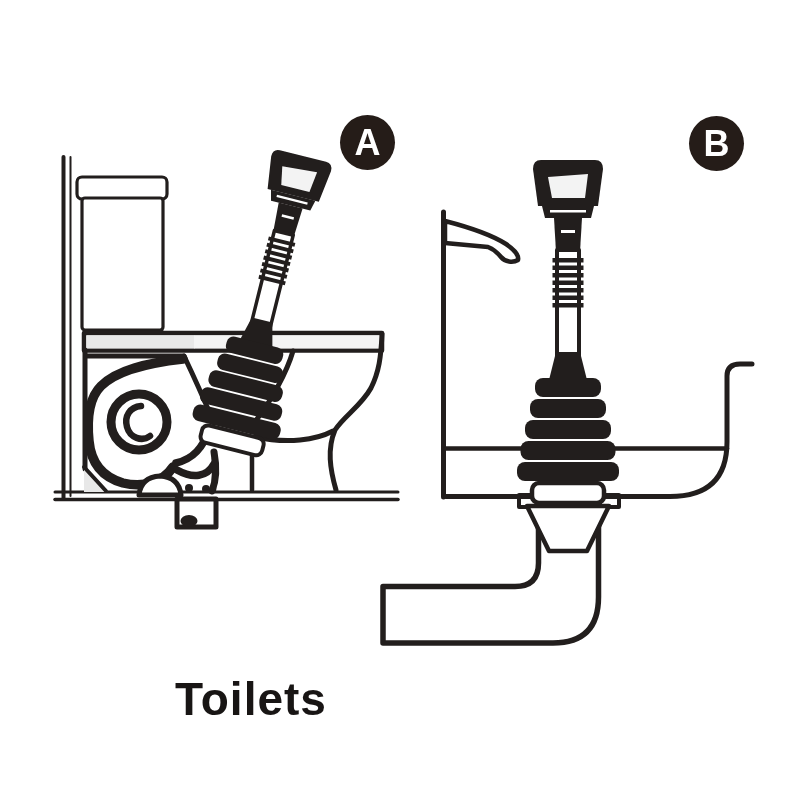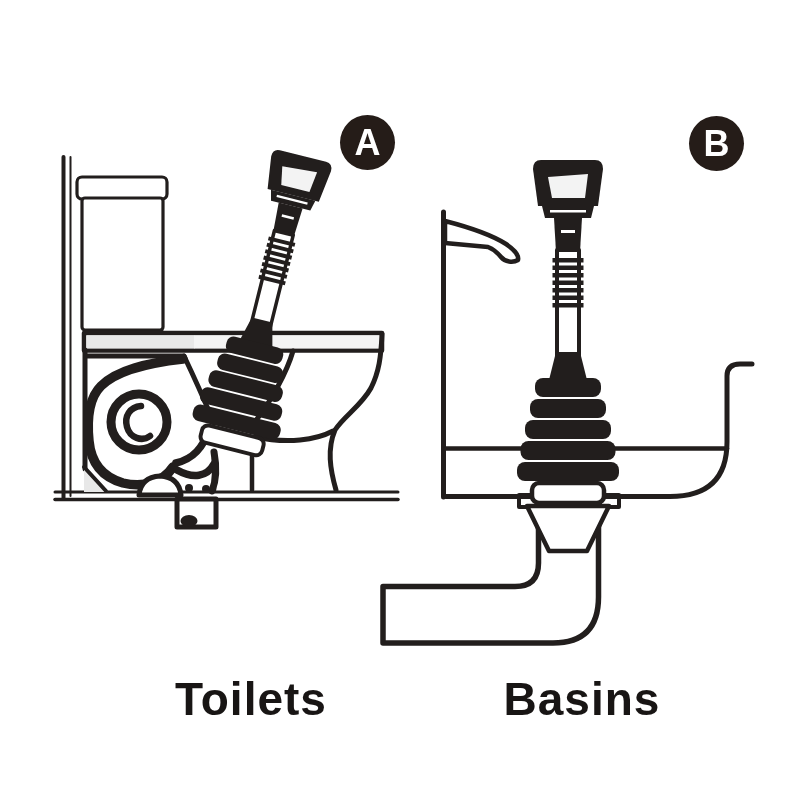--- a/index.html
+++ b/index.html
@@ -147,14 +147,13 @@
   </svg>
 
   <div class="badge" id="badge-a">
     <span>A</span>
   </div>
   <div class="badge" id="badge-b">
     <span>B</span>
   </div>
 
   <div class="caption" id="caption-toilets">Toilets</div>
-  <div class="caption" id="caption-basins">Basins</div>
 </div>
 
 </body></html>

